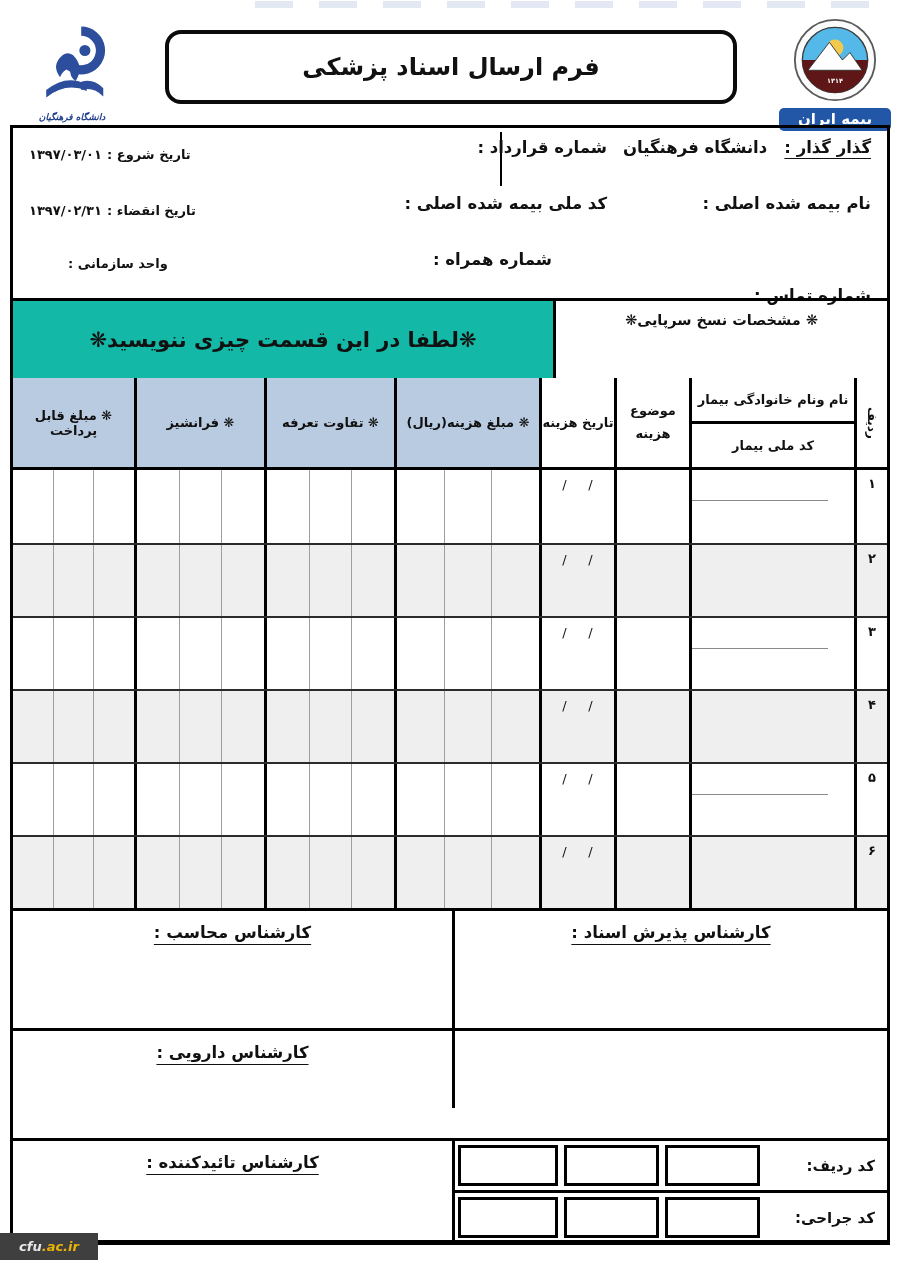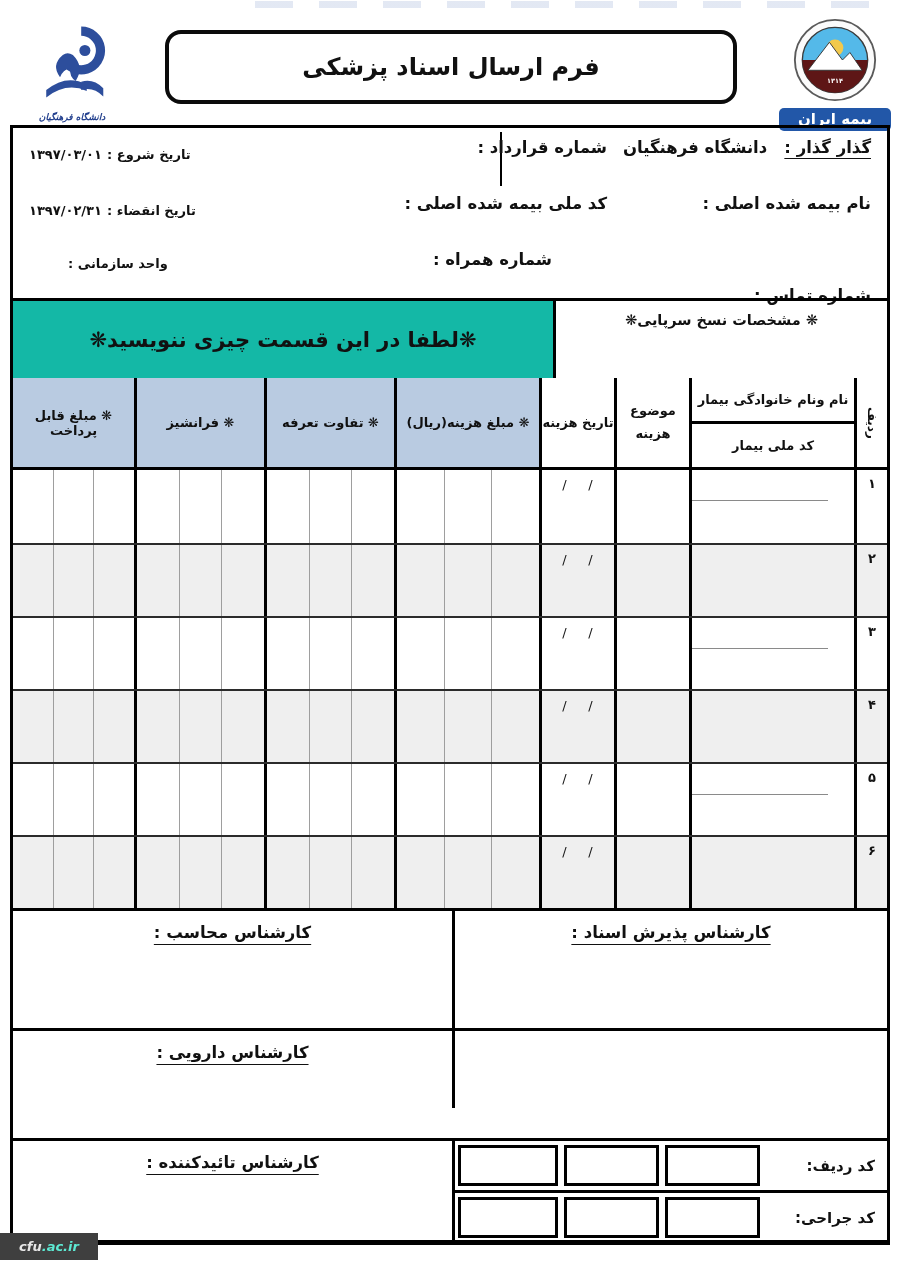--- a/index.html
+++ b/index.html
@@ -74,21 +74,21 @@
   .coderow{flex:1;display:flex;direction:ltr;align-items:stretch;}
   .coderow.first{border-bottom:3px solid #000;box-sizing:border-box;}
   .codebox{border:3px solid #000;box-sizing:border-box;margin:4px 3px;}
   .cb1{width:100px;}.cb2{width:95px;}.cb3{width:95px;}
   .codelabel{flex:1;direction:rtl;font-weight:bold;font-size:15px;display:flex;
       align-items:center;padding-right:12px;box-sizing:border-box;}
   
   .watermark{position:absolute;left:0;top:1233px;width:98px;height:27px;background:#3f3f3f;
     display:flex;align-items:center;justify-content:center;font-style:italic;font-weight:bold;font-size:13px;}
   .wm1{color:#e6e6e6;}
-  .wm2{color:#5eead4;}
+  .wm2{color:#eab308;}
 </style>
 </head>
 <body>
 
 <div class="page">
 
   <div class="top-artifact"></div>
 
   <div class="uni-logo">
     <svg viewBox="0 0 100 100" width="100" height="92">

